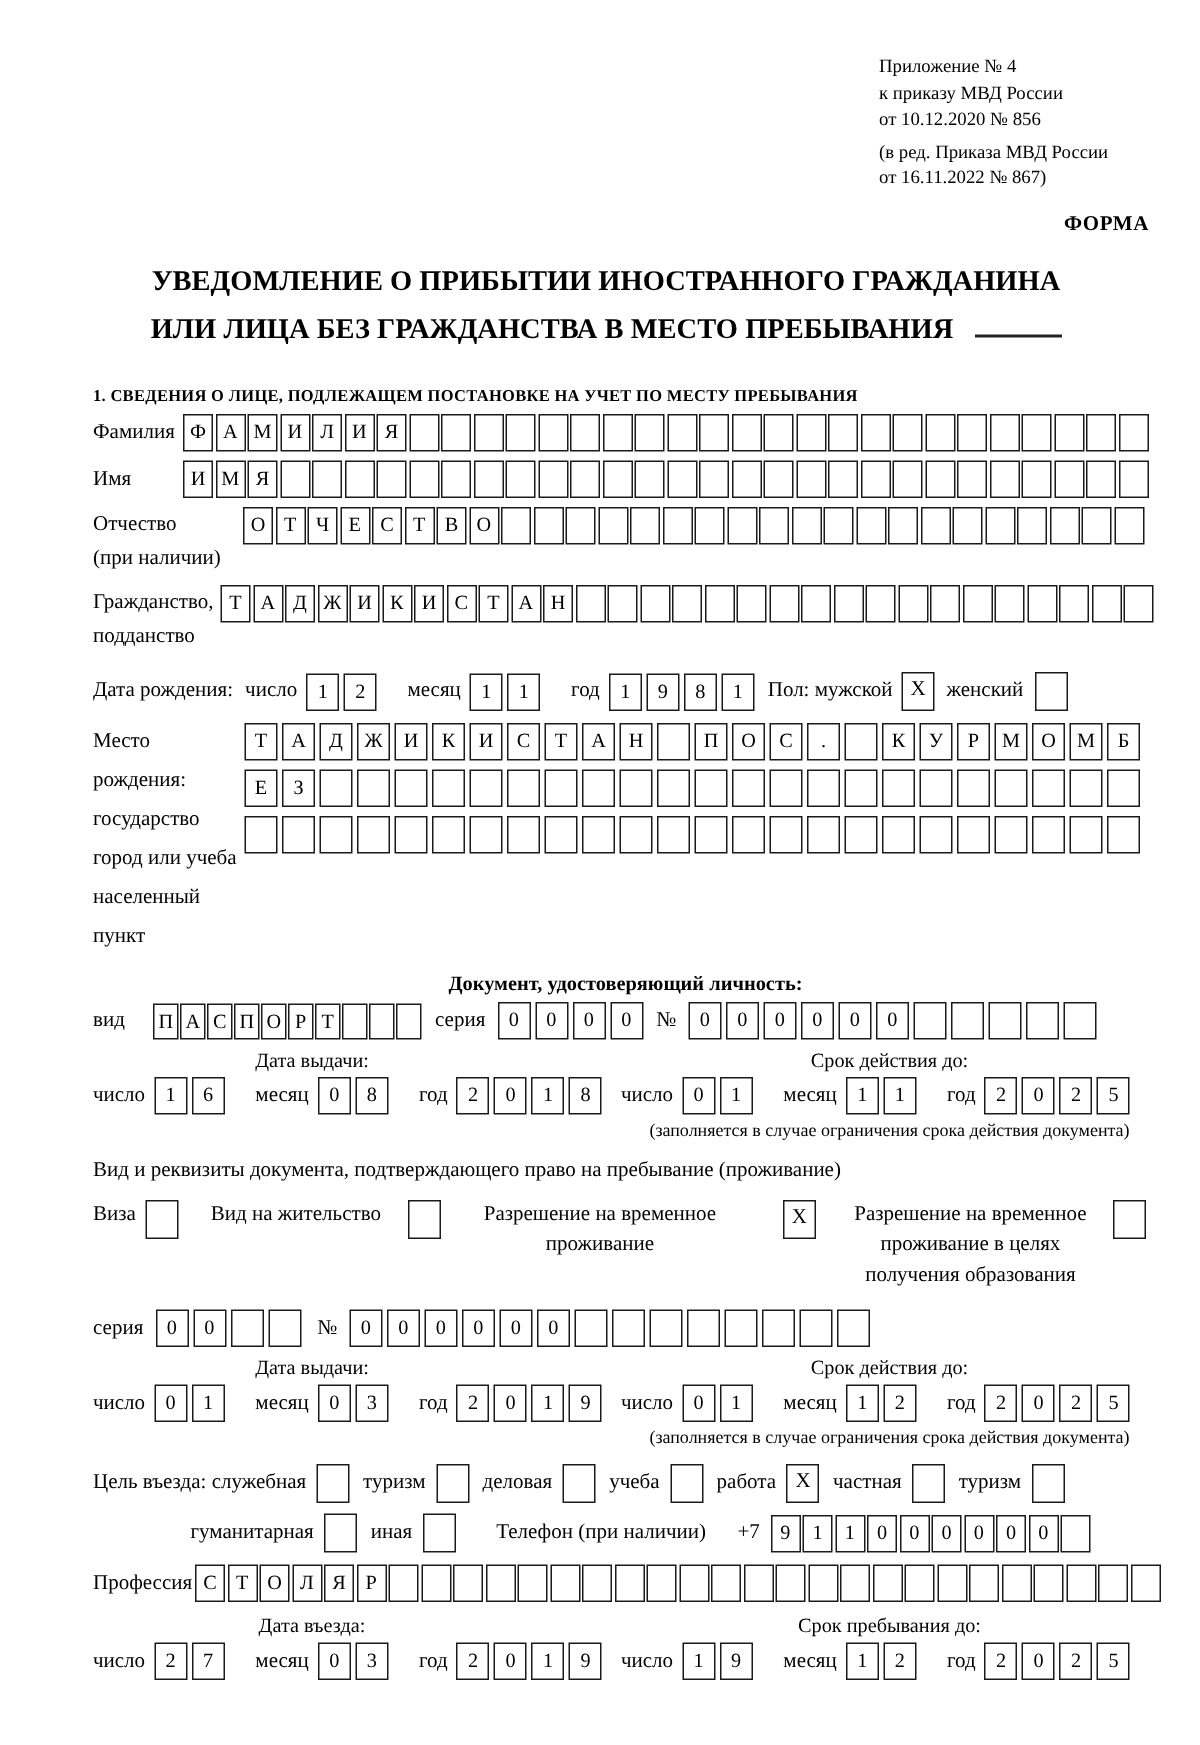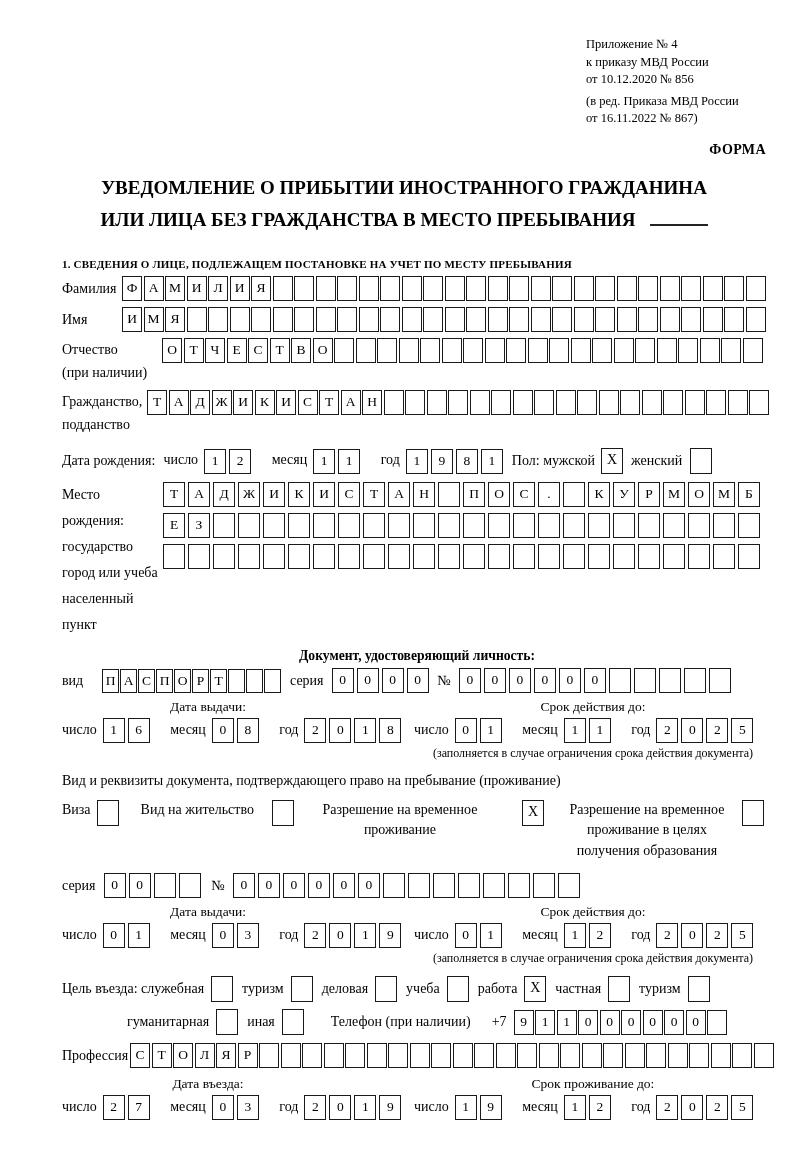--- a/index.html
+++ b/index.html
@@ -245,21 +245,21 @@
   <div class="dates-row" style="margin-top:8px;">
     <div class="date-col left">
       <div class="date-head">Дата въезда:</div>
       <div class="dg">
         <span class="dlbl">число</span><span class="cells m"><span class="cell">2</span><span class="cell">7</span></span><span class="sp"></span>
         <span class="dlbl">месяц</span><span class="cells m"><span class="cell">0</span><span class="cell">3</span></span><span class="sp"></span>
         <span class="dlbl">год</span><span class="cells m"><span class="cell">2</span><span class="cell">0</span><span class="cell">1</span><span class="cell">9</span></span>
       </div>
     </div>
     <div class="date-col right">
-      <div class="date-head">Срок проживание до:</div>
+      <div class="date-head">Срок пребывания до:</div>
       <div class="dg">
         <span class="dlbl">число</span><span class="cells m"><span class="cell">1</span><span class="cell">9</span></span><span class="sp"></span>
         <span class="dlbl">месяц</span><span class="cells m"><span class="cell">1</span><span class="cell">2</span></span><span class="sp"></span>
         <span class="dlbl">год</span><span class="cells m"><span class="cell">2</span><span class="cell">0</span><span class="cell">2</span><span class="cell">5</span></span>
       </div>
     </div>
   </div>
 
 </div>
 

